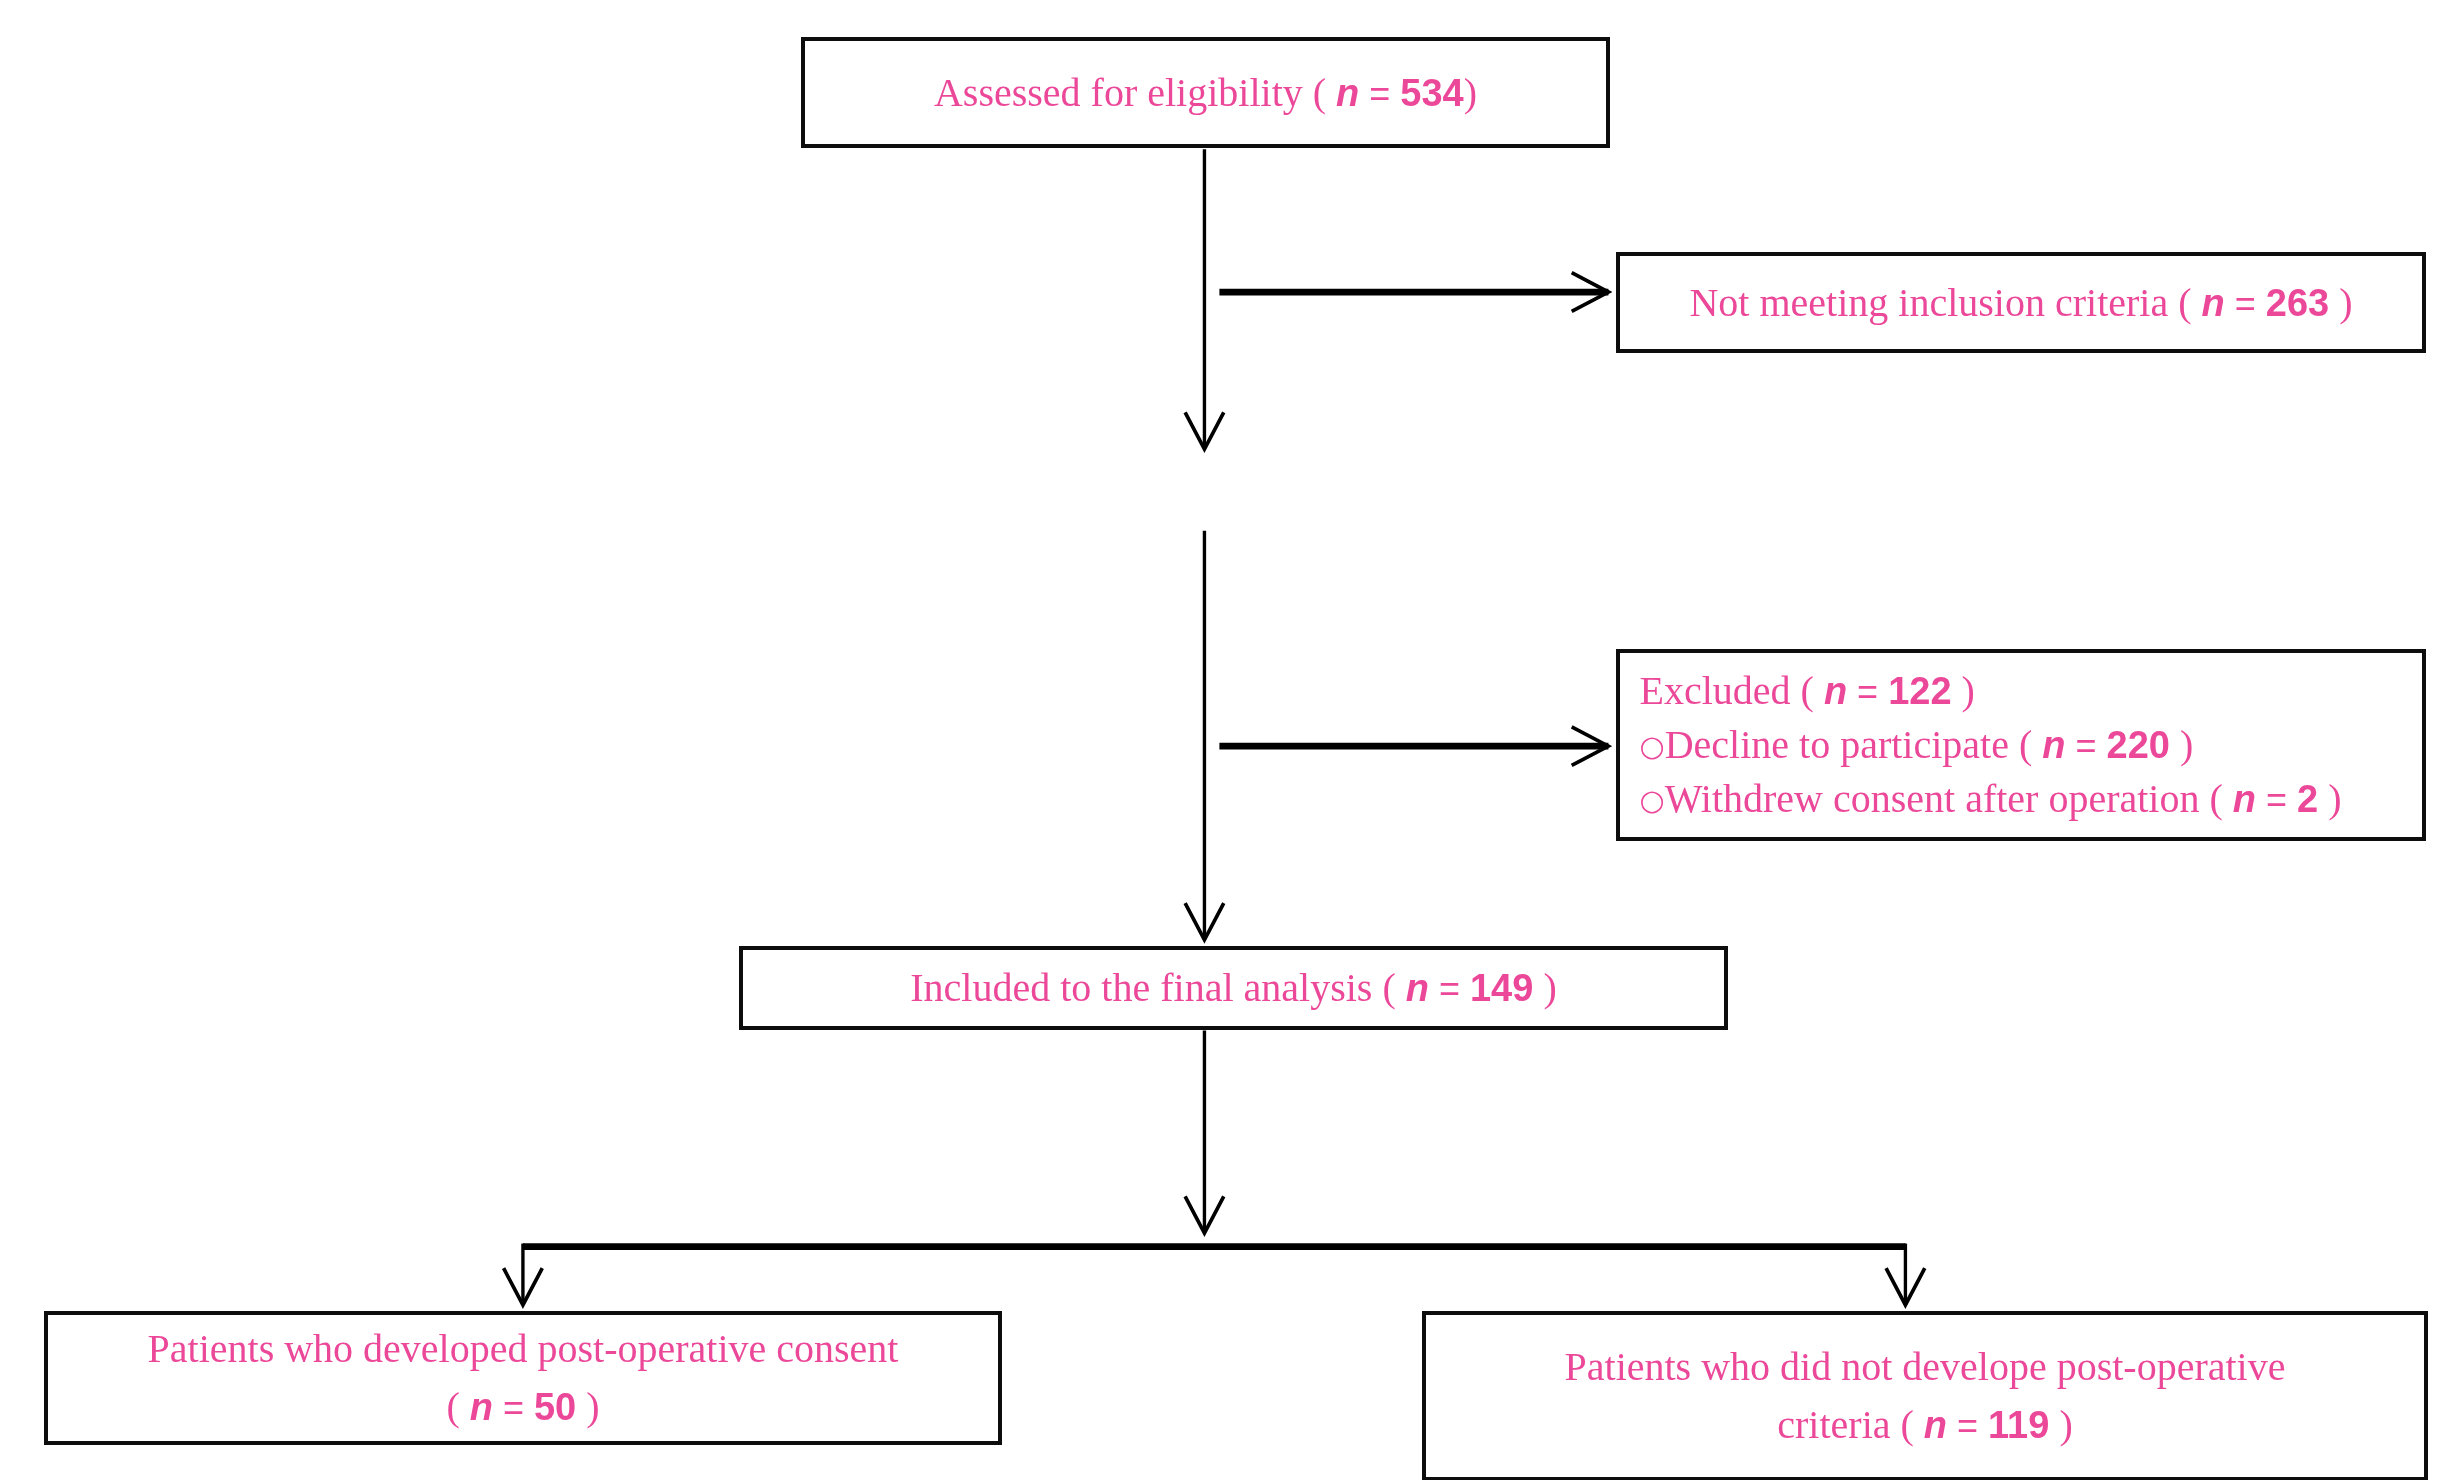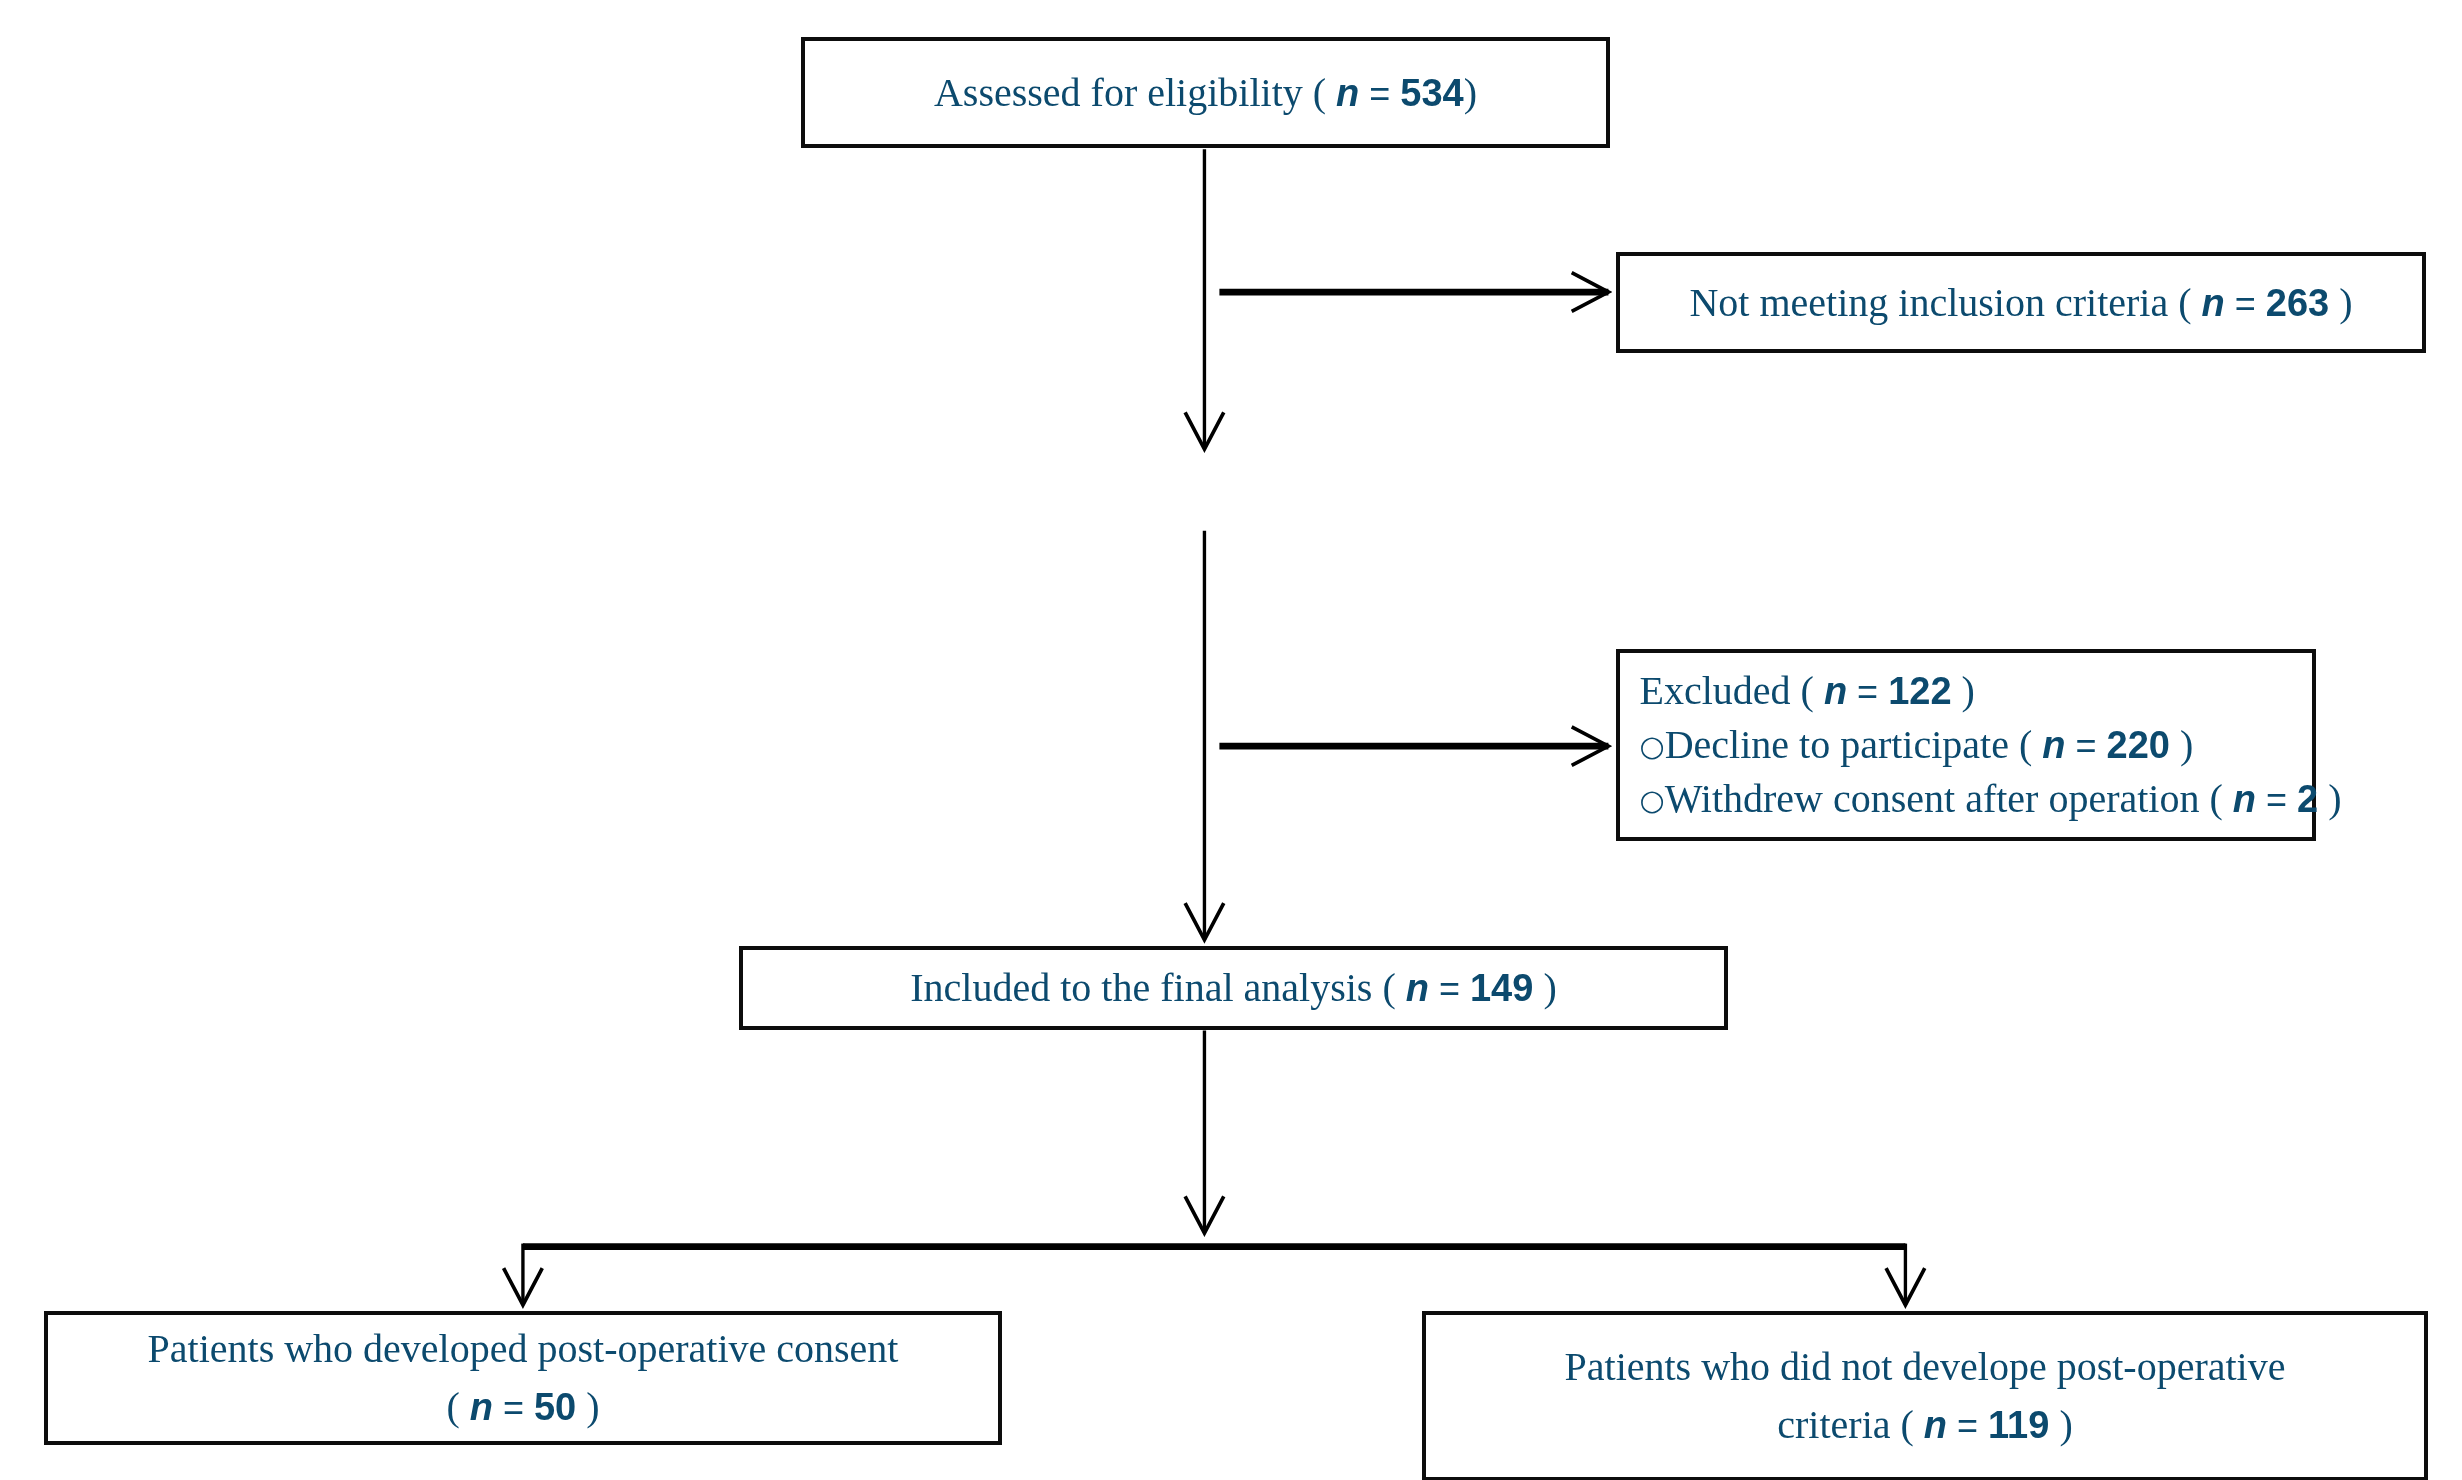--- a/index.html
+++ b/index.html
@@ -1,21 +1,21 @@
 <!DOCTYPE html>
 <html style="font-size:12px"><head>
 <meta charset="utf-8">
 <style>
   html, body { margin: 0; padding: 0; background: #ffffff; }
   body { width: 2462px; height: 1481px; }
   .canvas {
     position: relative; width: 2462px; height: 1481px;
     background: #ffffff; overflow: hidden;
     font-family: "Liberation Serif", "DejaVu Serif", serif;
-    color: #0c4a6e;
+    color: #ec4899;
   }
   .connectors { position: absolute; left: 0; top: 0; width: 2462px; height: 1481px; }
   .box {
     position: absolute; box-sizing: border-box;
     border: 4.5px solid #0d0d0d; background: #ffffff;
     display: flex; flex-direction: column; align-items: center; justify-content: center;
     font-size: 40px; line-height: 1.35; text-align: center;
   }
   .box .line { white-space: nowrap; }
   .box-excluded { align-items: flex-start; text-align: left; padding: 4.5px 6px 4.5px 19.5px; }
@@ -25,21 +25,21 @@
   }
   .neq { font-family: "Liberation Sans", "DejaVu Sans", sans-serif; font-weight: 400; font-size: 0.9em; }
   .nval { font-family: "Liberation Sans", "DejaVu Sans", sans-serif; font-weight: 700; font-size: 0.95em; }
   .bullet {
     font-family: "DejaVu Sans", sans-serif;
     font-size: 0.72em; display: inline-block; transform: translateY(-2.2px);
   }
   .b-assessed     { left: 801px; top:   37px; width: 809px; height: 111px; }
   .b-not-meeting  { left: 1616px; top:  252px; width: 810px; height: 101px; }
   .b-included     { left: 801px; top:  456px; width: 809px; height: 75px; }
-  .b-excluded     { left: 1616px; top:  649px; width: 700px; height: 192px; }
+  .b-excluded     { left: 1616px; top:  649px; width: 810px; height: 192px; }
   .b-final        { left:  739px; top: 946px; width: 989px; height: 84px; }
   .b-delirium     { left:   44px; top: 1311px; width: 958px; height: 134px; line-height: 1.45; }
   .b-no-delirium  { left: 1422px; top: 1311px; width: 1006px; height: 170px; line-height: 1.45; }
 </style>
 </head>
 <body>
 
 <div class="canvas">
 
   <svg class="connectors" viewBox="0 0 3291 1979" xmlns="http://www.w3.org/2000/svg">

